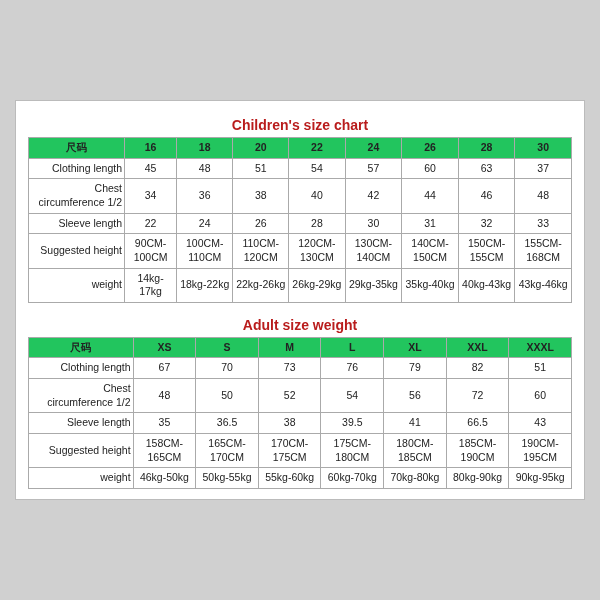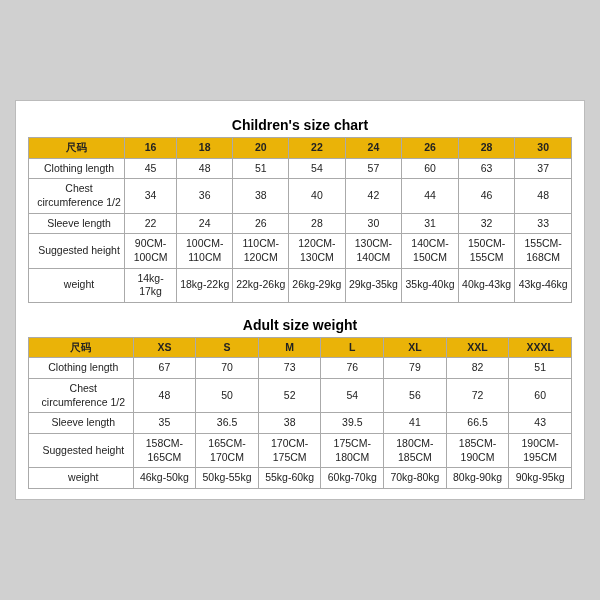--- a/index.html
+++ b/index.html
@@ -16,40 +16,40 @@
       background: #fff;
       border: 1px solid #bbb;
       padding: 10px 12px;
       width: 570px;
     }
     .section-title {
       text-align: center;
       font-size: 14px;
       font-weight: bold;
       padding: 6px 0 4px;
-      color: #000000;
+      color: #b91c1c;
     }
     table {
       width: 100%;
       border-collapse: collapse;
       font-size: 10.5px;
       color: #222;
     }
     th, td {
       border: 1px solid #aaa;
       text-align: center;
       padding: 3px 2px;
       line-height: 1.3;
     }
     th {
-      background: #eab308;
+      background: #22c55e;
       font-weight: bold;
     }
     .row-label {
-      text-align: center;
+      text-align: right;
       padding-left: 7px;
       font-weight: normal;
     }
     .divider {
       height: 8px;
     }
     .footer-note {
       text-align: center;
       font-size: 10px;
       color: #444;

